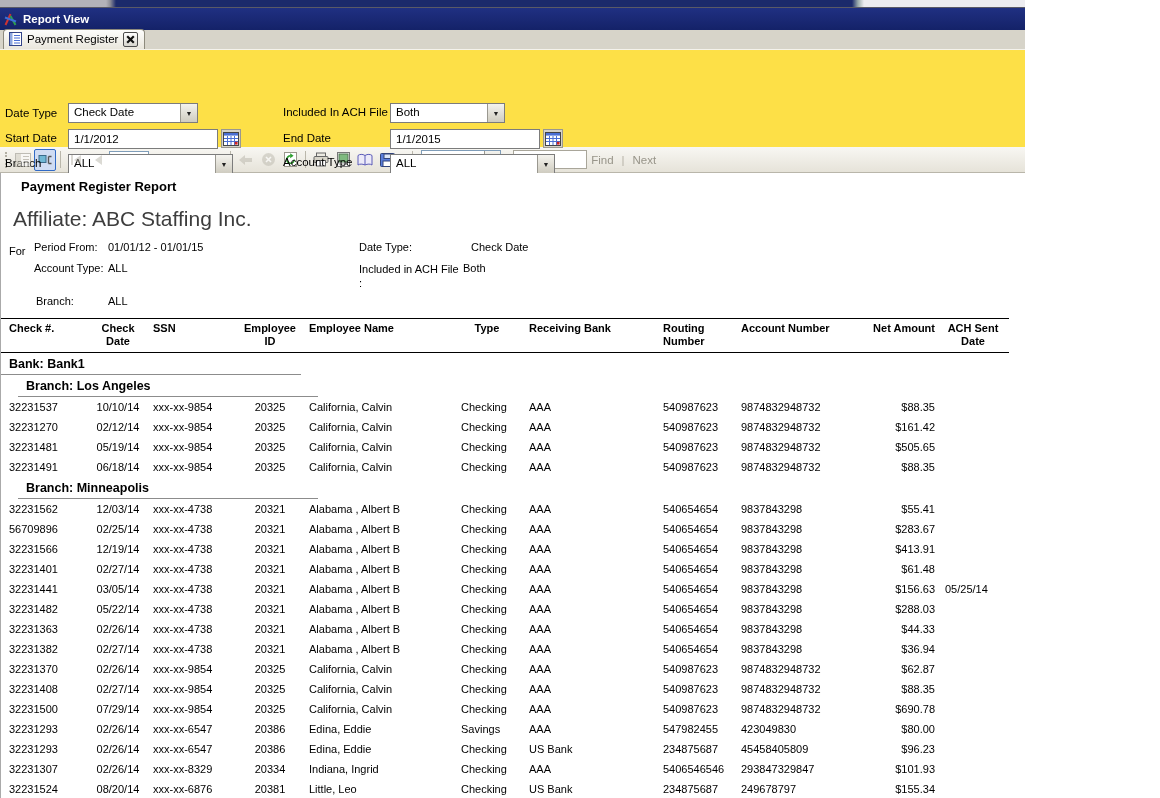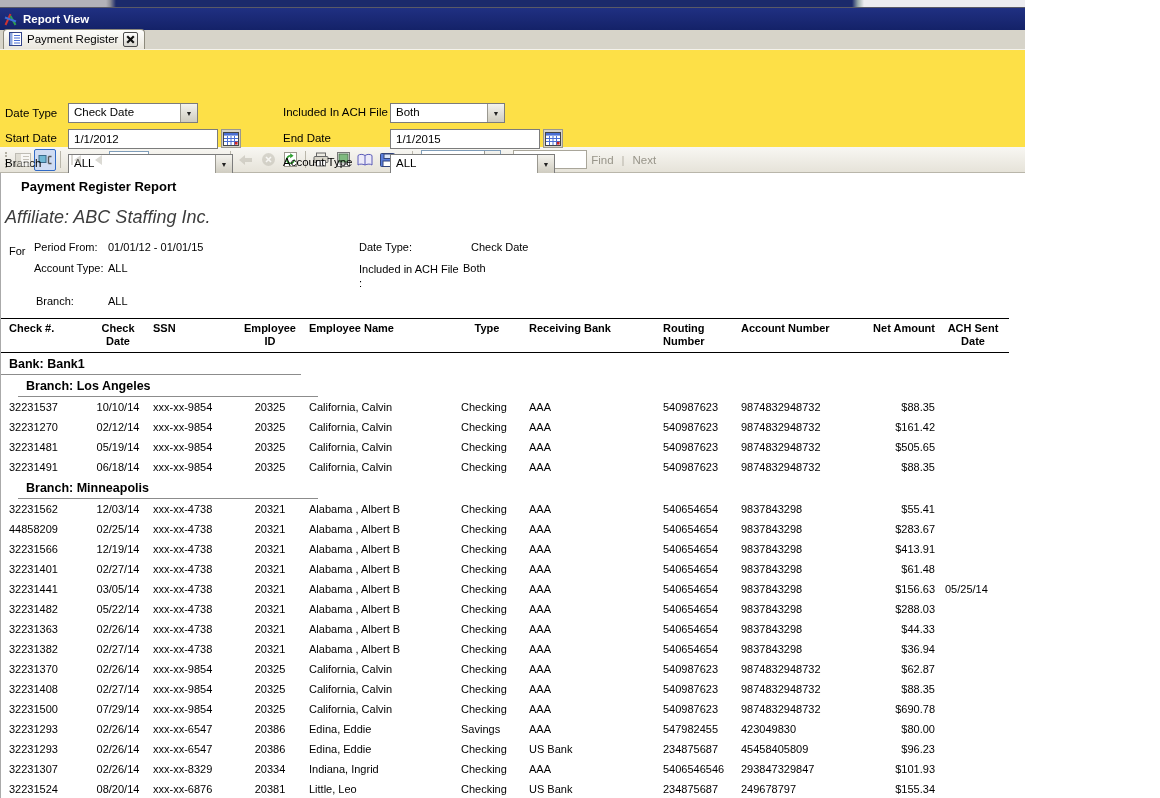--- a/index.html
+++ b/index.html
@@ -61,21 +61,21 @@
   .zoom-combo .cbtn { width:16px; border-left:1px solid #9a9890; background:linear-gradient(180deg,#f4f3ee,#cfccc0);
     display:flex; align-items:center; justify-content:center; font-size:7px; color:#222; }
   .find-input { width:74px; height:19px; border:1px solid #a9a69a; font-family:inherit; font-size:11px; padding:1px 4px; margin-left:12px; }
   .tlink { color:#98958a; font-size:11.5px; margin:0 4px; }
   .tlink-sep { color:#b5b2a6; }
 
   
   .report { position:relative; height:625px; background:#fff; border-left:1px solid #aaa; overflow:hidden; }
   .report-head { position:relative; height:145px; }
   .r-title { position:absolute; left:20px; top:6px; font-size:13px; font-weight:bold; }
-  .r-affiliate { position:absolute; left:4px; top:34px; font-size:18px; color:#3d3d3d;font-style:italic; }
+  .r-affiliate { position:absolute; left:12px; top:34px; font-size:21px; color:#3d3d3d; }
   .p { position:absolute; font-size:11px; }
 
   table.rpt { table-layout:fixed; width:1008px; border-collapse:collapse; font-size:11px; }
   table.rpt th { font-size:11px; font-weight:bold; vertical-align:top;
     border-top:1px solid #000; border-bottom:1px solid #000; padding:3px 0 4px; line-height:13px; }
   table.rpt td { padding:4px 0 3px; line-height:13px; vertical-align:top; }
   .h-check,.c-check { text-align:left; padding-left:8px !important; }
   .h-date,.c-date { text-align:center; }
   .h-ssn,.c-ssn { text-align:left; padding-left:6px !important; }
   .h-emp,.c-emp { text-align:center; }
@@ -415,21 +415,21 @@
             <td class="c-emp">20321</td>
             <td class="c-name">Alabama , Albert B</td>
             <td class="c-type">Checking</td>
             <td class="c-bank">AAA</td>
             <td class="c-routing">540654654</td>
             <td class="c-account">9837843298</td>
             <td class="c-net">$55.41</td>
             <td class="c-ach"></td>
           </tr>
           <tr>
-            <td class="c-check">44858209</td>
+            <td class="c-check">56709896</td>
             <td class="c-date">02/25/14</td>
             <td class="c-ssn">xxx-xx-4738</td>
             <td class="c-emp">20321</td>
             <td class="c-name">Alabama , Albert B</td>
             <td class="c-type">Checking</td>
             <td class="c-bank">AAA</td>
             <td class="c-routing">540654654</td>
             <td class="c-account">9837843298</td>
             <td class="c-net">$283.67</td>
             <td class="c-ach"></td>

